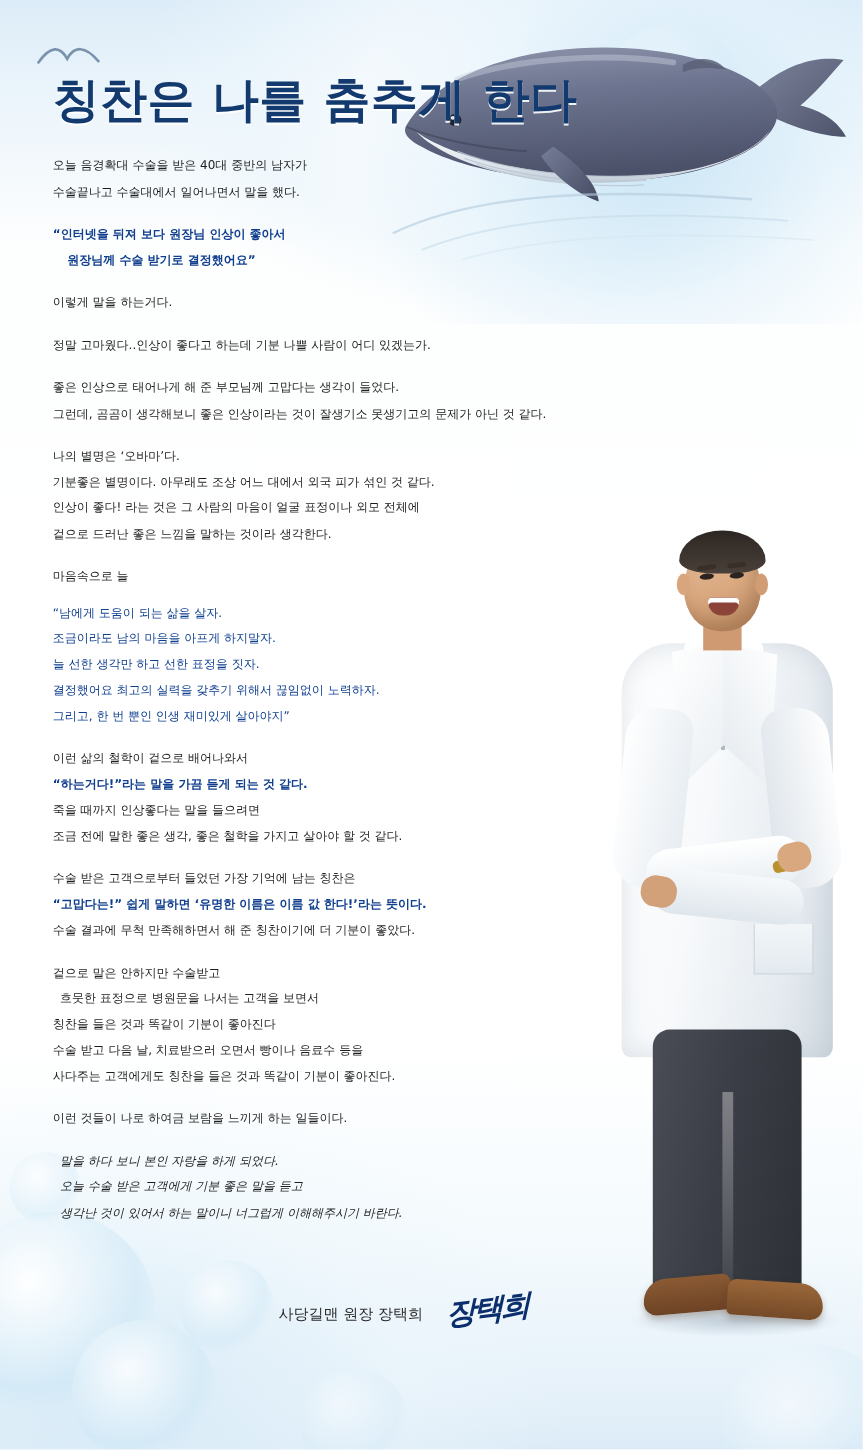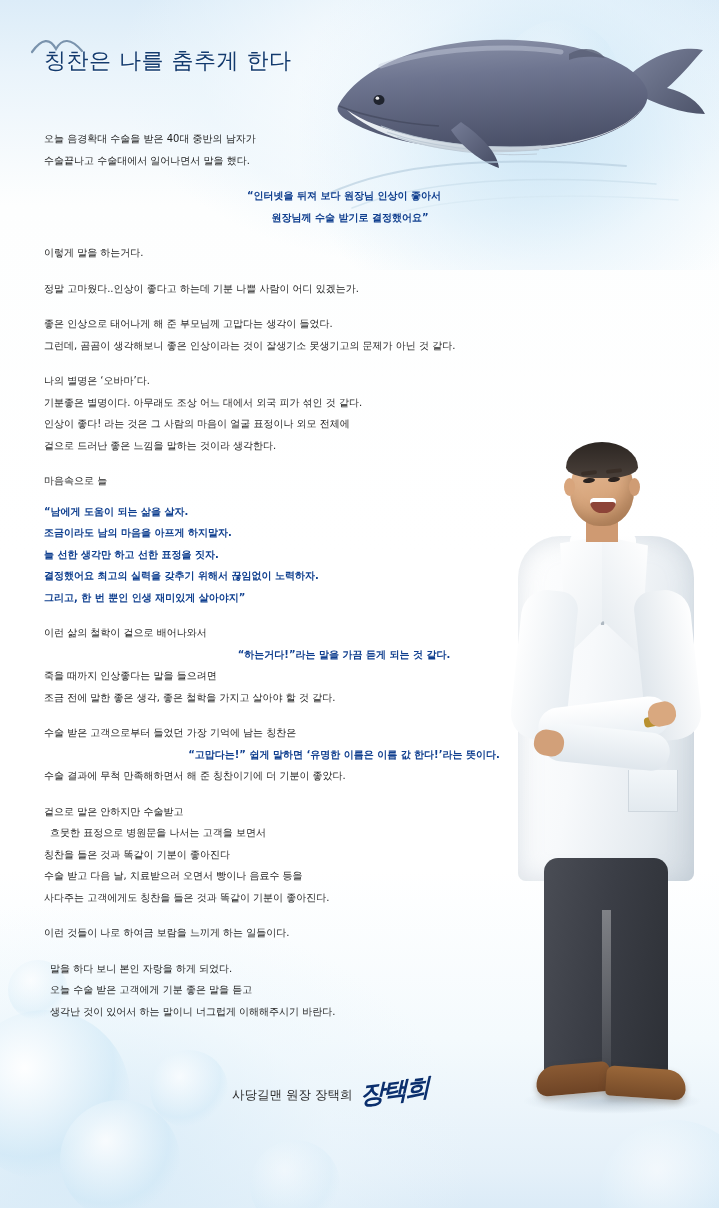--- a/index.html
+++ b/index.html
@@ -50,56 +50,56 @@
     pointer-events: none;
   }
 
   
   .swoosh { position: absolute; pointer-events: none; }
 
   
   .title {
     position: absolute;
     left: 44px;
-    top: 46px;
-    font-size: 22px;
-    font-weight: normal;
+    top: 57px;
+    font-size: 39px;
+    font-weight: bold;
     letter-spacing: 0.5px;
     color: #123a6e;
     text-shadow: 0 1px 0 rgba(255,255,255,0.9);
     white-space: nowrap;
   }
 
   
   .body-text {
     position: absolute;
     left: 44px;
     top: 128px;
     width: 600px;
     font-size: 10px;
     line-height: 21.5px;
     color: #1d1d1d;
   }
   .para { margin: 0 0 14px 0; }
-  .para:last-child { margin-bottom: 0; }
+  .para:last-child { margin-bottom: 0; font-style: italic; }
   .line { display: block; white-space: nowrap; }
-  .quote { color: #103f8f; font-weight: bold; text-align: center; }
+  .quote { color: #103f8f; font-weight: bold; }
   .quote-indent { padding-left: 12px; }
-  .creed { color: #0f3f8f; font-weight: bold; }
+  .creed { color: #0f3f8f; font-weight: normal; }
   .gap-sm { margin-bottom: 9px; }
   .indent-1 { padding-left: 6px; }
 
   
   .signature-row {
     position: absolute;
     left: 232px;
     top: 1083px;
     display: flex;
     align-items: flex-end;
-    gap: 8px;
+    gap: 20px;
   }
   .sig-text {
     font-size: 12.5px;
     color: #2b2b2b;
     padding-bottom: 4px;
   }
   .sig-script {
     font-family: "DejaVu Serif", "Liberation Serif", serif;
     font-size: 25px;
     font-style: italic;

